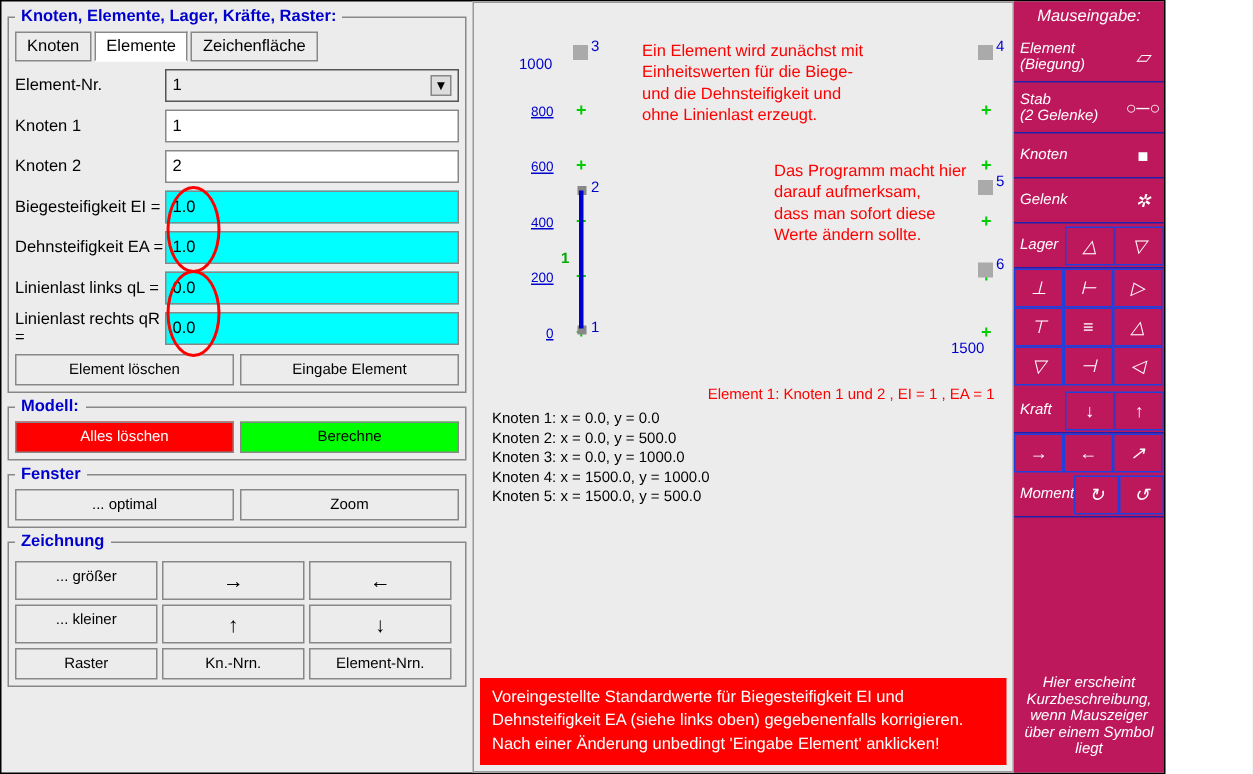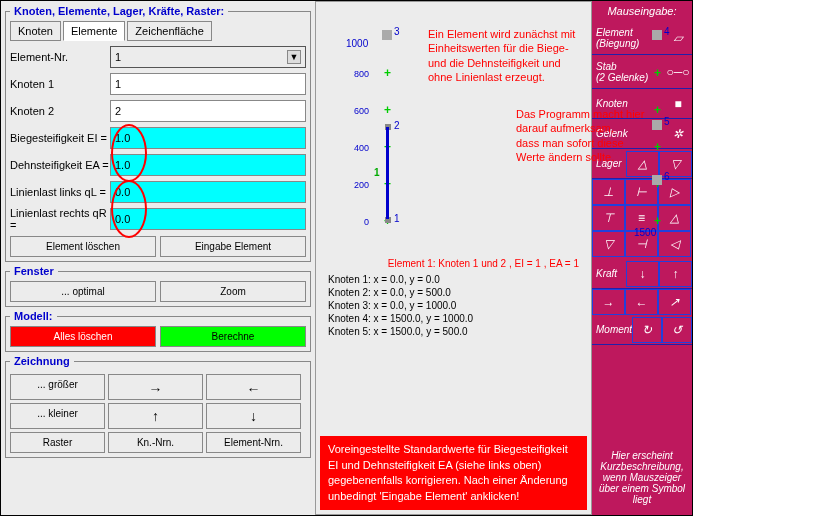--- a/index.html
+++ b/index.html
@@ -1,17 +1,17 @@
 <!DOCTYPE html>
 <html><head>
 <meta charset="utf-8">
 <style>
   * { box-sizing: border-box; }
   body { margin: 0; padding: 0; font-family: Arial, sans-serif; font-size: 11px; }
-  .app { width: 693px; height: 516px; display: flex; background: #ececec; border: 1px solid #000; }
+  .app { width: 777px; height: 516px; display: flex; background: #ececec; border: 1px solid #000; }
   .left-panel { width: 314px; padding: 4px; display: flex; flex-direction: column; gap: 3px; }
   .center-panel { flex: 1; background: #ececec; border: 1px solid #999; position: relative; }
   .right-panel { width: 100px; background: #be185d; color: #fff; display: flex; flex-direction: column; font-style: italic; }
 
   fieldset { border: 1px solid #888; margin: 0; padding: 4px; }
   legend { color: #0000cc; font-weight: bold; font-size: 11px; padding: 0 4px; }
 
   .tabs { display: flex; gap: 2px; margin-bottom: 2px; }
   .tab { border: 1px solid #888; padding: 3px 7px; background: #ececec; font-size: 11px; cursor: pointer; }
   .tab.active { background: #fff; border-bottom-color: #fff; }
@@ -35,21 +35,21 @@
   .right-title { text-align: center; font-size: 11px; padding: 4px 0; color:#fff;}
   .tool-row { display: flex; align-items: center; border-bottom: 1px solid #2020aa; height: 30px;}
   .tool-label { flex: 1; font-size: 10px; padding-left: 4px; color:#fff;}
   .tool-icon { width: 28px; text-align: center; font-size: 12px; }
   .tool-grid { display: flex; flex-wrap: wrap; }
   .tool-cell { width: 33px; height: 26px; border: 1px solid #2040dd; display:flex; align-items:center; justify-content:center; font-size:12px; color:#fff;}
   .right-hint { font-size: 10px; text-align: center; padding: 10px 6px; color:#fff; margin-top:auto;}
 
   .plot-area { position: relative; width: 100%; height: 250px; }
   .axis-label { position: absolute; font-size: 10px; color: #0000cc; }
-  .tick { position: absolute; font-size: 9px; color: #0000cc; }
+  .tick { position: absolute; font-size: 9px; color: #0000cc; text-decoration: underline; }
   .plus { position:absolute; color:#00cc00; font-size:12px; font-weight:bold;}
   .gray-sq { position:absolute; width:10px; height:10px; background:#aaa;}
   .knot { position:absolute; width:6px; height:6px; background:#888;}
   .knot-lbl { position:absolute; color:#0000cc; font-size:10px;}
   .elem-line { position:absolute; width:3px; background:#0000cc;}
   .elem-lbl { position:absolute; color:#00aa00; font-size:10px; font-weight:bold;}
 
   .red-annot { position:absolute; color:#ff0000; font-size:11px; line-height:1.3;}
   .red-circle { position:absolute; border:2px solid #ff0000; border-radius:50%;}
 
@@ -106,32 +106,32 @@
       <div class="btn-row">
         <div class="btn">Element löschen</div>
         <div class="btn">Eingabe Element</div>
       </div>
 
       <div class="red-circle" style="left:105px; top:107px; width:36px; height:58px;"></div>
       <div class="red-circle" style="left:105px; top:163px; width:36px; height:58px;"></div>
     </fieldset>
 
     <fieldset>
+      <legend>Modell:</legend>
+      <div class="btn-row" style="margin-top:0">
+        <div class="btn red">Alles löschen</div>
+        <div class="btn green">Berechne</div>
+      </div>
+    </fieldset>
+
+    <fieldset>
       <legend>Fenster</legend>
       <div class="btn-row" style="margin-top:0">
         <div class="btn">... optimal</div>
         <div class="btn">Zoom</div>
-      </div>
-    </fieldset>
-
-    <fieldset>
-      <legend>Modell:</legend>
-      <div class="btn-row" style="margin-top:0">
-        <div class="btn red">Alles löschen</div>
-        <div class="btn green">Berechne</div>
       </div>
     </fieldset>
 
     <fieldset>
       <legend>Zeichnung</legend>
       <div class="draw-grid">
         <div class="draw-cell">... größer</div>
         <div class="draw-cell draw-arrow">→</div>
         <div class="draw-cell draw-arrow">←</div>
         <div class="draw-cell">... kleiner</div>

